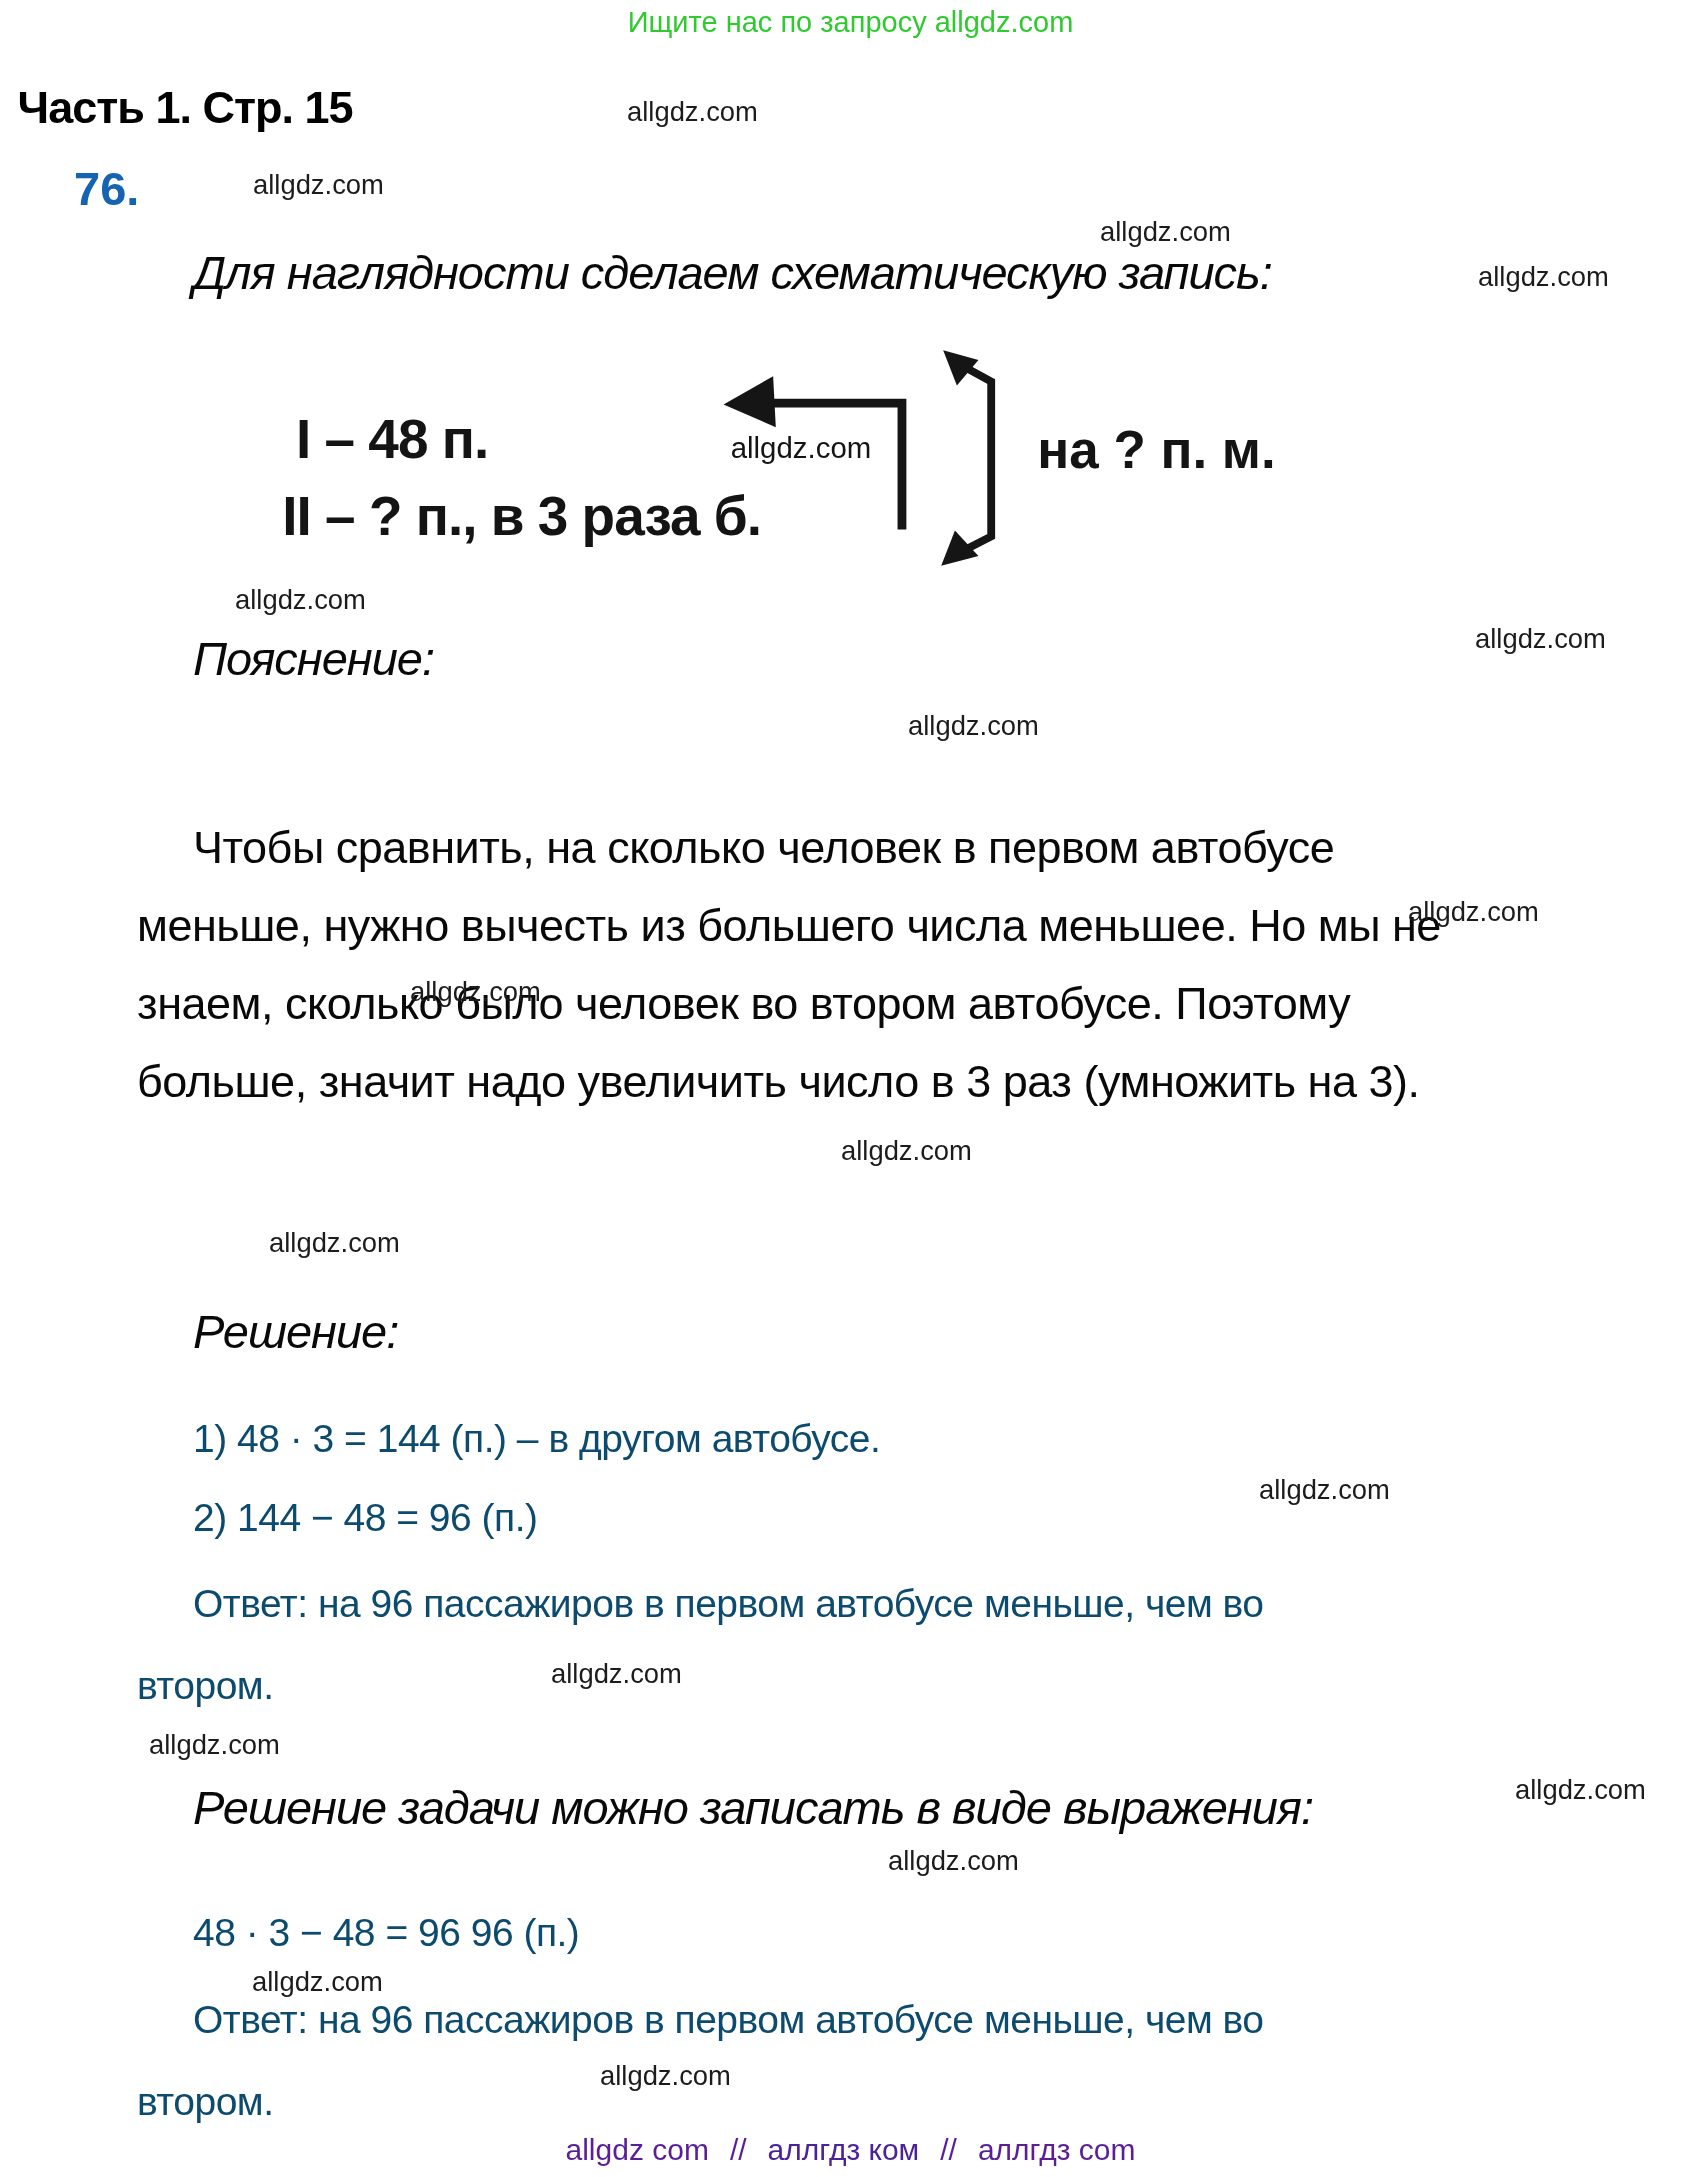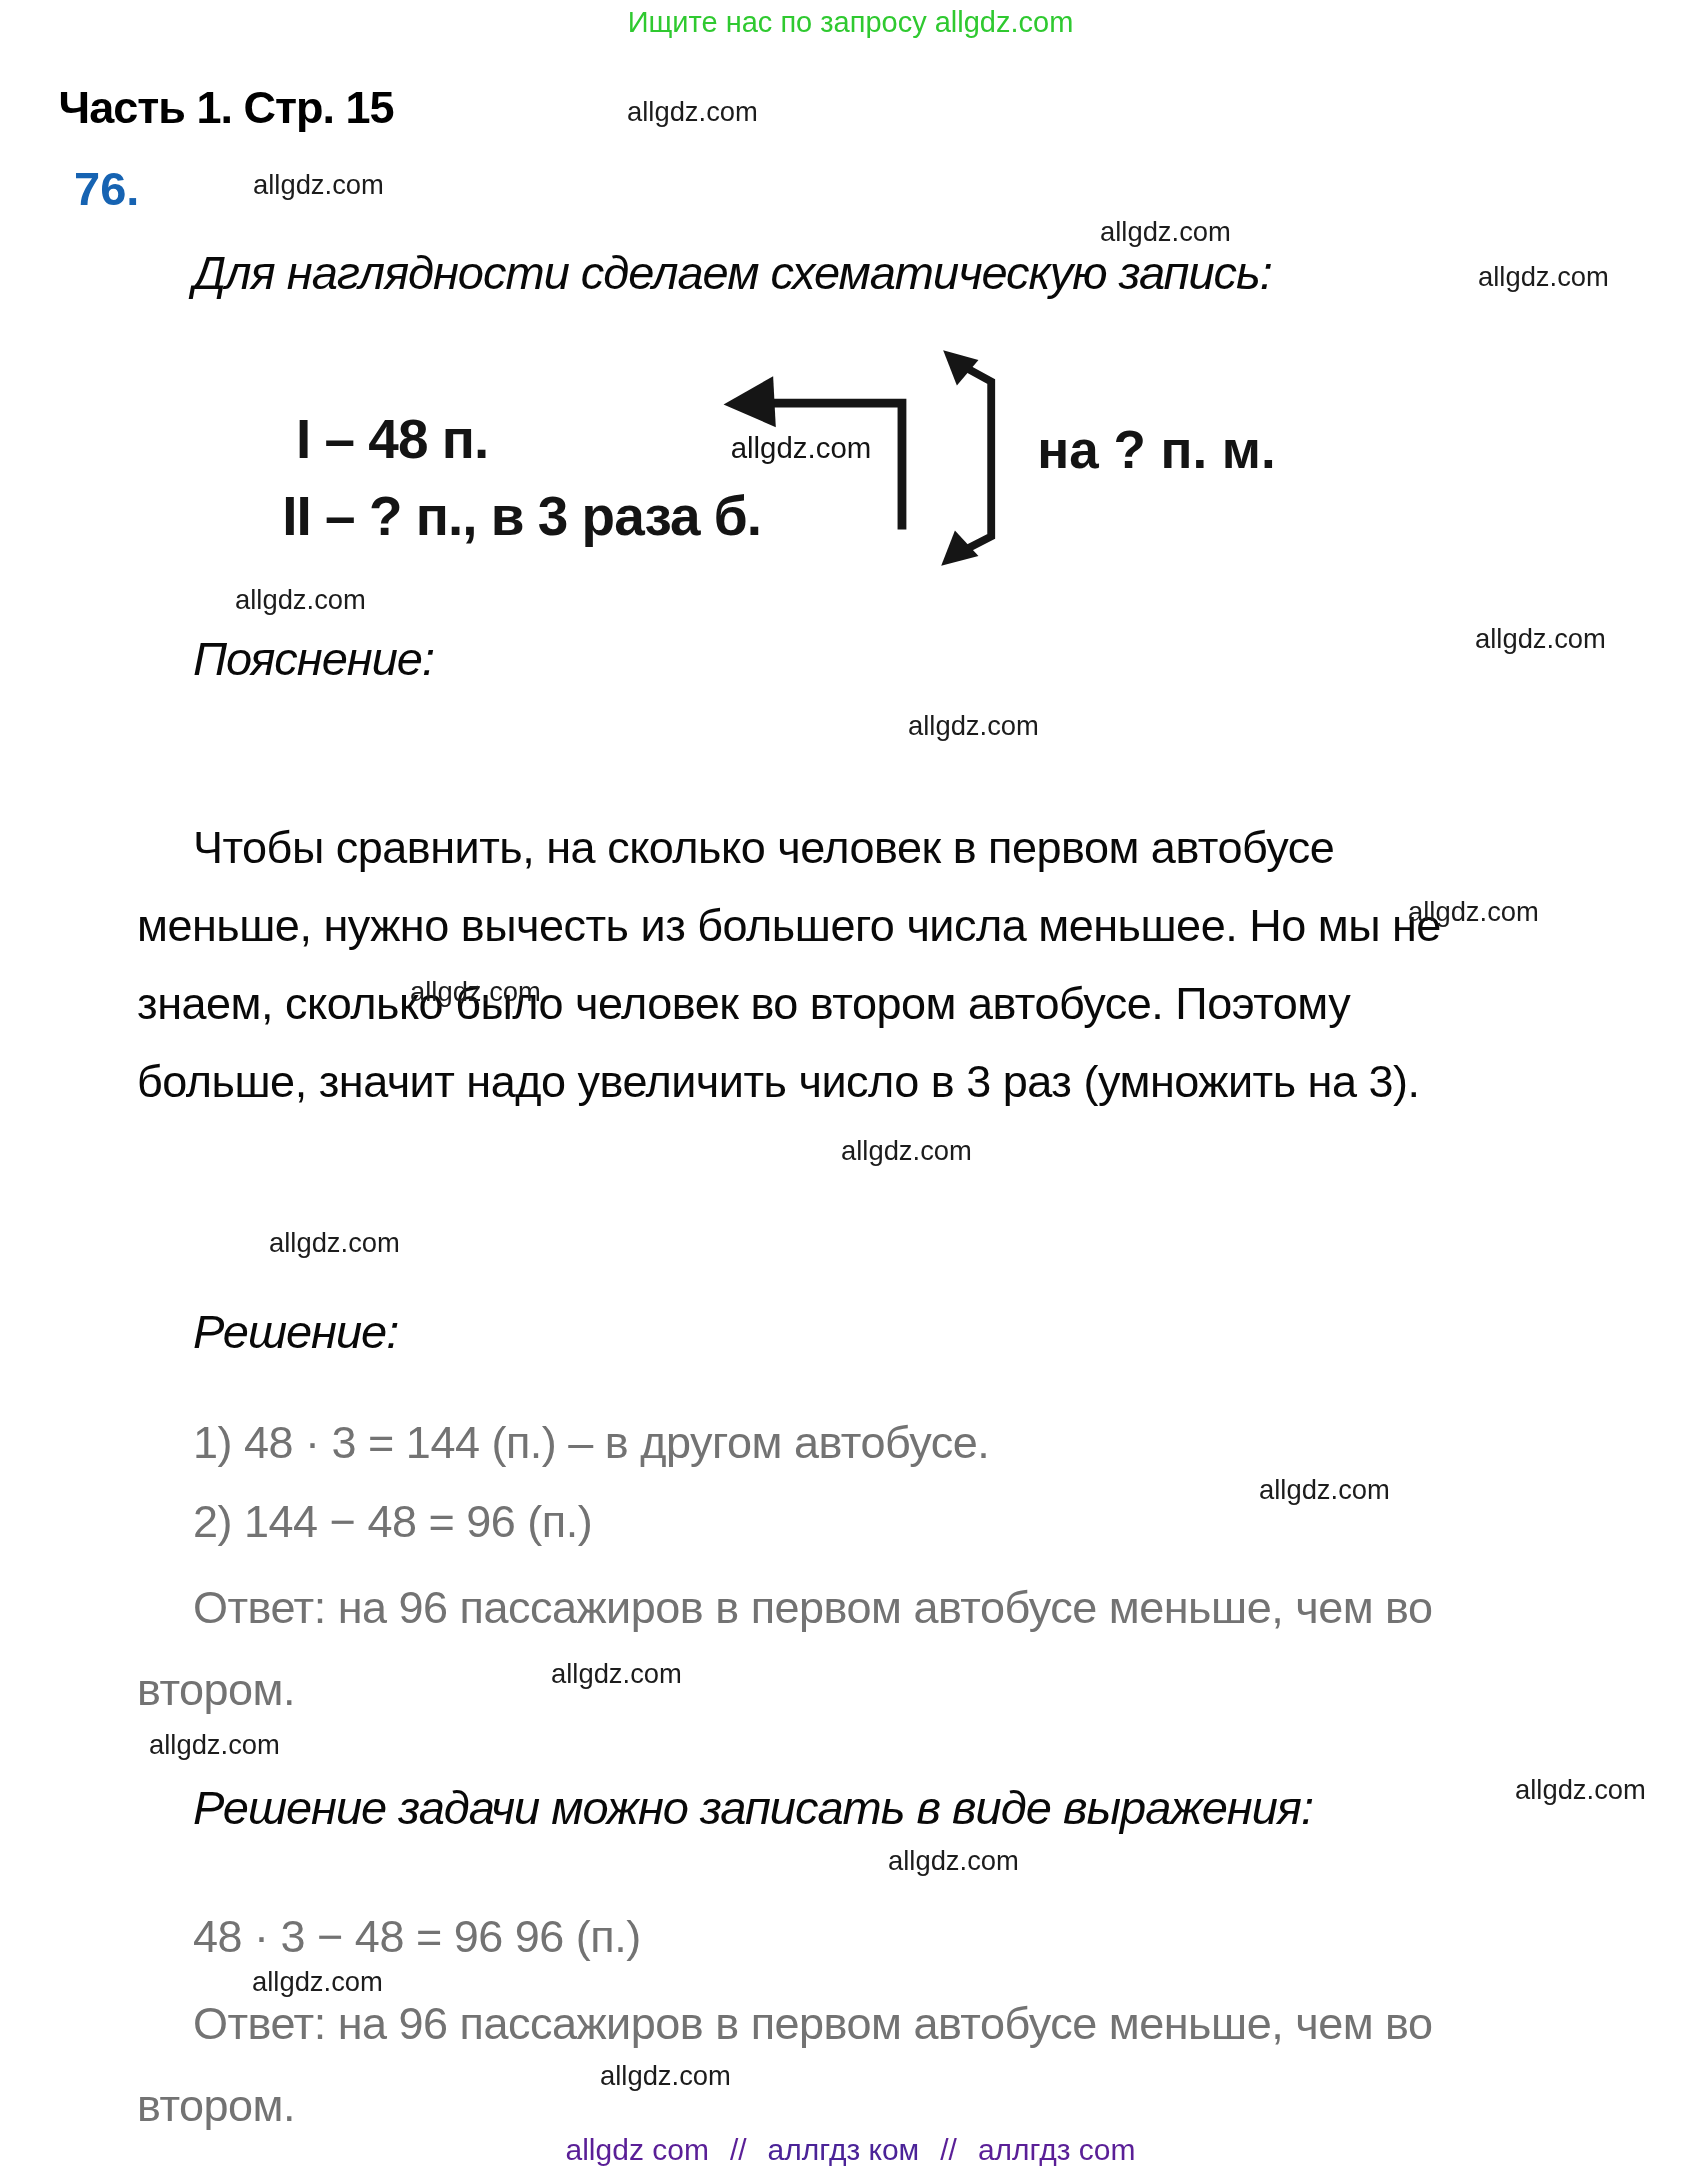--- a/index.html
+++ b/index.html
@@ -7,30 +7,30 @@
     width:1701px;height:2178px;position:relative;background:#ffffff;
     font-family:"Liberation Sans","DejaVu Sans",sans-serif;color:#0d0d0d;
     overflow:hidden;
   }
   .abs{position:absolute;white-space:nowrap;}
   .banner{
     top:5.9px;left:0;width:100%;text-align:center;
     font-size:29px;color:var(--banner-green,#2fc930);
   }
   .page-title{
-    top:82px;left:17.6px;font-size:45px;font-weight:bold;letter-spacing:-1px;color:#000;margin-left:41px;
+    top:82px;left:17.6px;font-size:45px;font-weight:bold;letter-spacing:-1px;color:#000;
   }
   .prob-num{
     top:161px;left:74px;font-size:47px;font-weight:bold;color:var(--problem-blue,#1663b2);
   }
   .italic-line{
     font-size:47px;font-style:italic;letter-spacing:-1px;color:#090909;
   }
   .body-line{
-    font-size:45px;letter-spacing:-0.5px;color:#737373;
+    font-size:39px;letter-spacing:-0.5px;color:#0c4a6e;
   }
   .para{
     position:absolute;left:137px;top:809px;width:1549px;
     font-size:45px;line-height:78px;letter-spacing:-0.5px;color:#090909;
   }
   .para .line{white-space:nowrap;}
   .para .line.first{padding-left:56px;}
   .wm{
     position:absolute;font-size:27.4px;color:#1c1c1c;letter-spacing:0;white-space:nowrap;
   }

